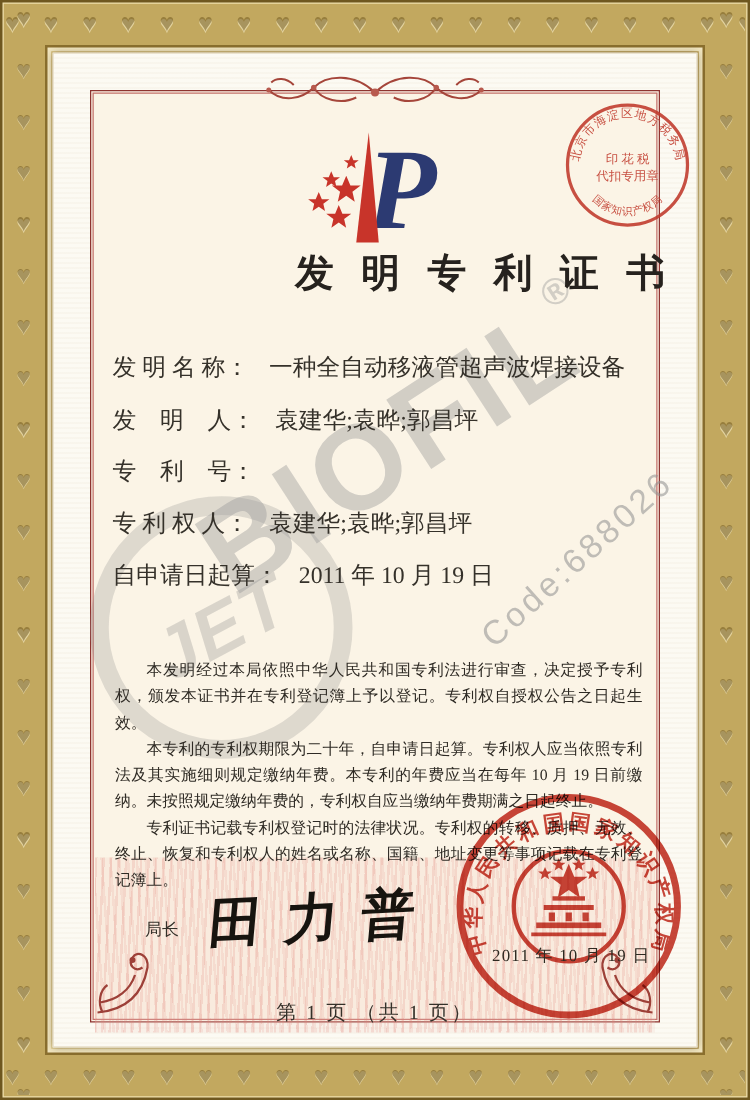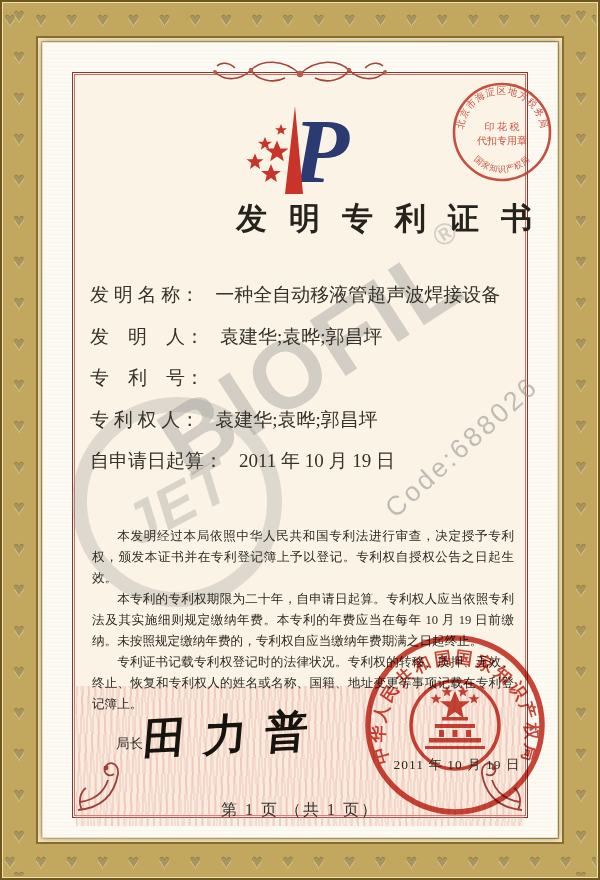--- a/index.html
+++ b/index.html
@@ -59,21 +59,21 @@
   .fields{position:absolute;left:48px;right:40px;top:244px;color:#35312a;}
   .field-row{display:flex;white-space:pre;font-size:19px;line-height:18px;margin-bottom:23.5px;}
   .field-row .lbl{min-width:100px;}
   .field-row .val{margin-left:16px;}
 
   .paras{position:absolute;left:50px;right:44px;top:484px;font-size:12.6px;line-height:21px;
     color:#2e2a24;text-align:justify;}
   .paras p{margin:0;text-indent:2em;}
 
   .sig-row{position:absolute;left:74px;top:664px;display:flex;align-items:center;}
-  .sig-title{font-size:13.5px;color:#35312a;margin-right:0;margin-top:18px;}
+  .sig-title{font-size:13.5px;color:#35312a;margin-right:24px;margin-top:18px;}
   .sig-name{font-family:"DejaVu Sans","Liberation Sans",sans-serif;font-weight:bold;
     font-size:43px;letter-spacing:18px;color:#17140f;transform:rotate(-3deg) skewX(-8deg);}
 
   .tax-stamp{position:absolute;left:406px;top:36px;opacity:.88;}
   .seal{position:absolute;left:318px;top:588px;mix-blend-mode:multiply;opacity:.93;}
   .seal-date{position:absolute;left:322px;top:714px;width:186px;text-align:center;
     font-size:13.5px;letter-spacing:1px;color:#2f2a22;z-index:9;}
 
   .footer{position:absolute;left:32px;right:32px;top:758px;text-align:center;
     font-size:16px;letter-spacing:2px;color:#35312a;}

